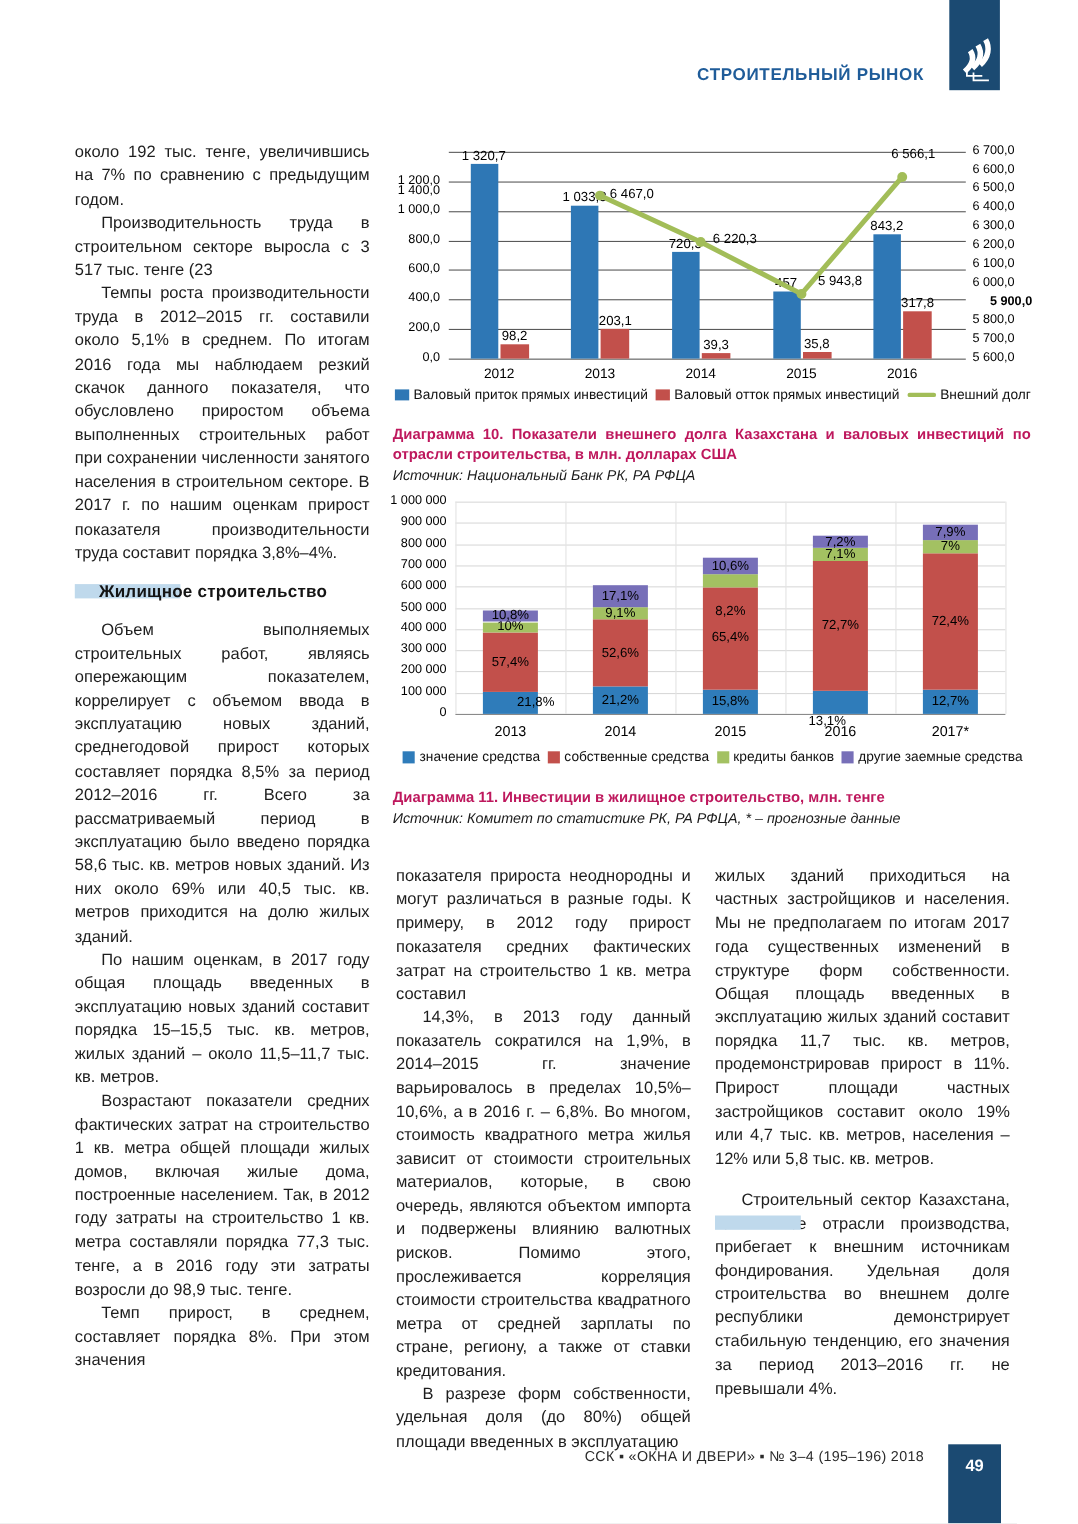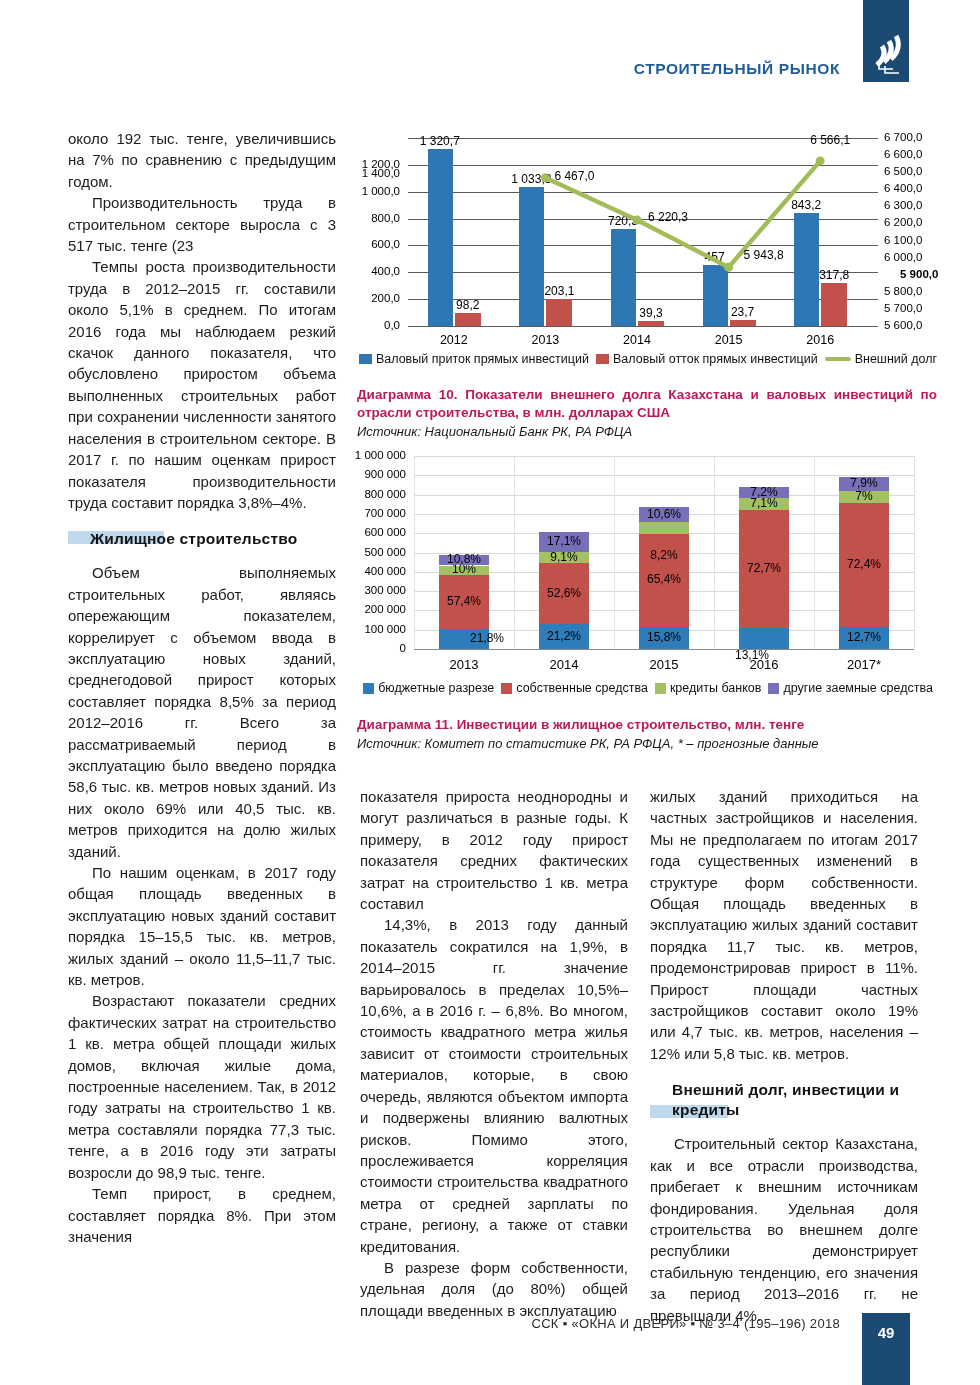--- a/index.html
+++ b/index.html
@@ -121,21 +121,21 @@
       <div class="dlabel" style="left: 331.6px; top: 141.631px; width: 62px;">457</div>
       <div class="bar" style="left: 442.2px; top: 104.77px; width: 25px; height: 113.23px; background: rgb(46, 119, 181);"></div>
       <div class="dlabel" style="left: 423.2px; top: 89.7703px; width: 62px;">843,2</div>
       <div class="bar" style="left: 102.8px; top: 204.813px; width: 26px; height: 13.1869px; background: rgb(194, 80, 75);"></div>
       <div class="dlabel" style="left: 84.8px; top: 189.813px; width: 62px;">98,2</div>
       <div class="bar" style="left: 194.4px; top: 190.727px; width: 26px; height: 27.2734px; background: rgb(194, 80, 75);"></div>
       <div class="dlabel" style="left: 176.4px; top: 175.727px; width: 62px;">203,1</div>
       <div class="bar" style="left: 286px; top: 212.723px; width: 26px; height: 5.27743px; background: rgb(194, 80, 75);"></div>
       <div class="dlabel" style="left: 268px; top: 197.723px; width: 62px;">39,3</div>
       <div class="bar" style="left: 377.6px; top: 212.347px; width: 26px; height: 5.65343px; background: rgb(194, 80, 75);"></div>
-      <div class="dlabel" style="left: 359.6px; top: 197.347px; width: 62px;">23,7</div>
+      <div class="dlabel" style="left: 359.6px; top: 197.347px; width: 62px;">35,8</div>
       <div class="bar" style="left: 469.2px; top: 175.324px; width: 26px; height: 42.676px; background: rgb(194, 80, 75);"></div>
       <div class="dlabel" style="left: 451.2px; top: 160.324px; width: 62px;">317,8</div>
       <div class="cat-label" style="left: 56px; top: 225px; width: 91.6px;">2012</div>
       <div class="cat-label" style="left: 147.6px; top: 225px; width: 91.6px;">2013</div>
       <div class="cat-label" style="left: 239.2px; top: 225px; width: 91.6px;">2014</div>
       <div class="cat-label" style="left: 330.8px; top: 225px; width: 91.6px;">2015</div>
       <div class="cat-label" style="left: 422.4px; top: 225px; width: 91.6px;">2016</div>
       <svg width="458" height="188" style="position: absolute; left: 56px; top: 30px; overflow: visible;">
         <polyline points="137.39999999999998,39.82181818181817 229,81.98509090909089 320.59999999999997,129.2414545454545 412.2,22.88472727272719" fill="none" stroke="#a2bd58" stroke-width="4.5" stroke-linecap="round"></polyline>
         <circle cx="137.39999999999998" cy="39.82181818181817" r="4.5" fill="#a2bd58"></circle>
@@ -237,21 +237,21 @@
       <div class="bar" style="left: 487px; top: 54.8237px; width: 50px; height: 124.361px; background: rgb(194, 80, 75);"></div>
       <div class="seg-label" style="left: 472px; top: 109.004px; width: 80px;">72,4%</div>
       <div class="bar" style="left: 487px; top: 42.7998px; width: 50px; height: 12.0239px; background: rgb(163, 193, 98);"></div>
       <div class="seg-label" style="left: 472px; top: 40.8118px; width: 80px;">7%</div>
       <div class="bar" style="left: 487px; top: 29.23px; width: 50px; height: 13.5698px; background: rgb(119, 111, 184);"></div>
       <div class="seg-label" style="left: 472px; top: 28.0149px; width: 80px;">7,9%</div>
       <div class="cat-label" style="left: 462px; top: 209px; width: 100px; font-size: 13px;">2017*</div>
       <div class="legend" style="top: 233px; font-size: 12.5px;">
         <div class="item">
           <span class="lg-sq" style="width: 11px; height: 11px; background: rgb(47, 124, 186);"></span>
-          <span>бюджетные разрезе</span>
+          <span>значение средства</span>
         </div>
         <div class="item">
           <span class="lg-sq" style="width: 11px; height: 11px; background: rgb(194, 80, 75);"></span>
           <span>собственные средства</span>
         </div>
         <div class="item">
           <span class="lg-sq" style="width: 11px; height: 11px; background: rgb(163, 193, 98);"></span>
           <span>кредиты банков</span>
         </div>
         <div class="item">
@@ -268,21 +268,20 @@
   <div class="col col-mid">
     <p>показателя прироста неоднородны и могут различаться в разные годы. К примеру, в 2012 году прирост показателя средних фактических затрат на строительство 1 кв. метра составил</p>
     <p class="ind">14,3%, в 2013 году данный показатель сократился на 1,9%, в 2014–2015 гг. значение варьировалось в пределах 10,5%–10,6%, а в 2016 г. – 6,8%. Во многом, стоимость квадратного метра жилья зависит от стоимости строительных материалов, которые, в свою очередь, являются объектом импорта и подвержены влиянию валютных рисков. Помимо этого, прослеживается корреляция стоимости строительства квадратного метра от средней зарплаты по стране, региону, а также от ставки кредитования.</p>
     <p class="ind">В разрезе форм собственности, удельная доля (до 80%) общей площади введенных в эксплуатацию</p>
   </div>
 
   <div class="col col-right">
     <p>жилых зданий приходиться на частных застройщиков и населения. Мы не предполагаем по итогам 2017 года существенных изменений в структуре форм собственности. Общая площадь введенных в эксплуатацию жилых зданий составит порядка 11,7 тыс. кв. метров, продемонстрировав прирост в 11%. Прирост площади частных застройщиков составит около 19% или 4,7 тыс. кв. метров, населения – 12% или 5,8 тыс. кв. метров.</p>
     <h3 class="sect">
       <span class="accent a2"></span>
-      <span class="sect-text">Внешний долг, инвестиции и кредиты</span>
     </h3>
     <p class="ind">Строительный сектор Казахстана, как и все отрасли производства, прибегает к внешним источникам фондирования. Удельная доля строительства во внешнем долге республики демонстрирует стабильную тенденцию, его значения за период 2013–2016 гг. не превышали 4%.</p>
   </div>
 
   <div class="footer-line">ССК ▪ «ОКНА И ДВЕРИ» ▪ № 3–4 (195–196) 2018</div>
   <div class="page-num-box">
     <span>49</span>
   </div>
 
 </div>

